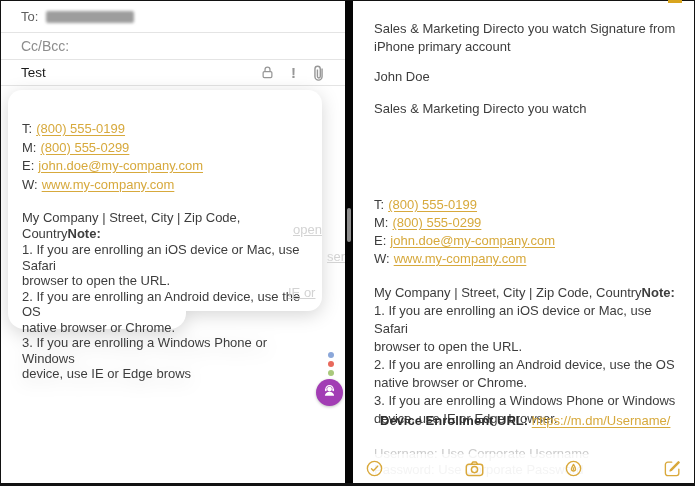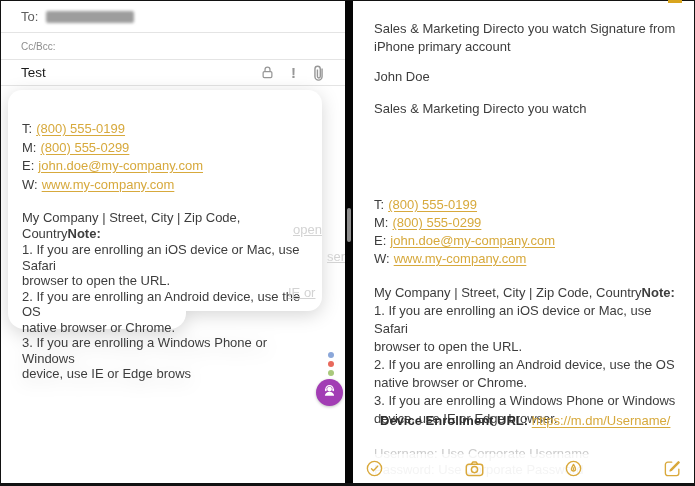--- a/index.html
+++ b/index.html
@@ -4,21 +4,21 @@
 <style>
   html,body{margin:0;padding:0;}
   body{font-family:"Liberation Sans", sans-serif; background:#fff;}
   #screen{position:relative; width:695px; height:486px; background:#be185d; overflow:hidden;}
   .frame{position:absolute; inset:0; border:1px solid #121212; border-bottom-width:3px; pointer-events:none; z-index:60;}
 
   
   .left-panel{position:absolute; left:1px; top:1px; width:344px; height:482px; background:#fff; z-index:1;}
   .hdr-row{position:relative; display:flex; align-items:center; padding:0 20px; border-bottom:1px solid #e4e4e4; box-sizing:border-box;}
   .row-to{height:32px; color:#5f5f5f; font-size:13px;}
-  .row-cc{height:27px; color:#8d8d8d; font-size:10px;}
+  .row-cc{height:27px; color:#8d8d8d; font-size:14px;}
   .row-subj{height:26px; color:#1b1b1b; font-size:13.5px;}
   .redaction{width:88px; height:12px; margin-left:8px; background:#9d9d9d; border-radius:2px; filter:blur(1.6px);}
   .subj-icons{margin-left:auto; display:flex; align-items:center; gap:16px; color:#979797;}
   .subj-icons svg{display:block;}
   .excl{font-size:15px; font-weight:600; color:#979797; line-height:1;}
 
   .ghost-frag{position:absolute; font-size:13px; color:#d3d3d3; z-index:3; white-space:nowrap;text-decoration:underline;}
 
   .popup{position:absolute; left:7px; top:89px; width:314px; z-index:2; filter:drop-shadow(0 4px 9px rgba(0,0,0,0.16));}
   .popup-main{position:absolute; left:0; top:0; width:314px; height:221px; background:#fff; border-radius:14px;}

